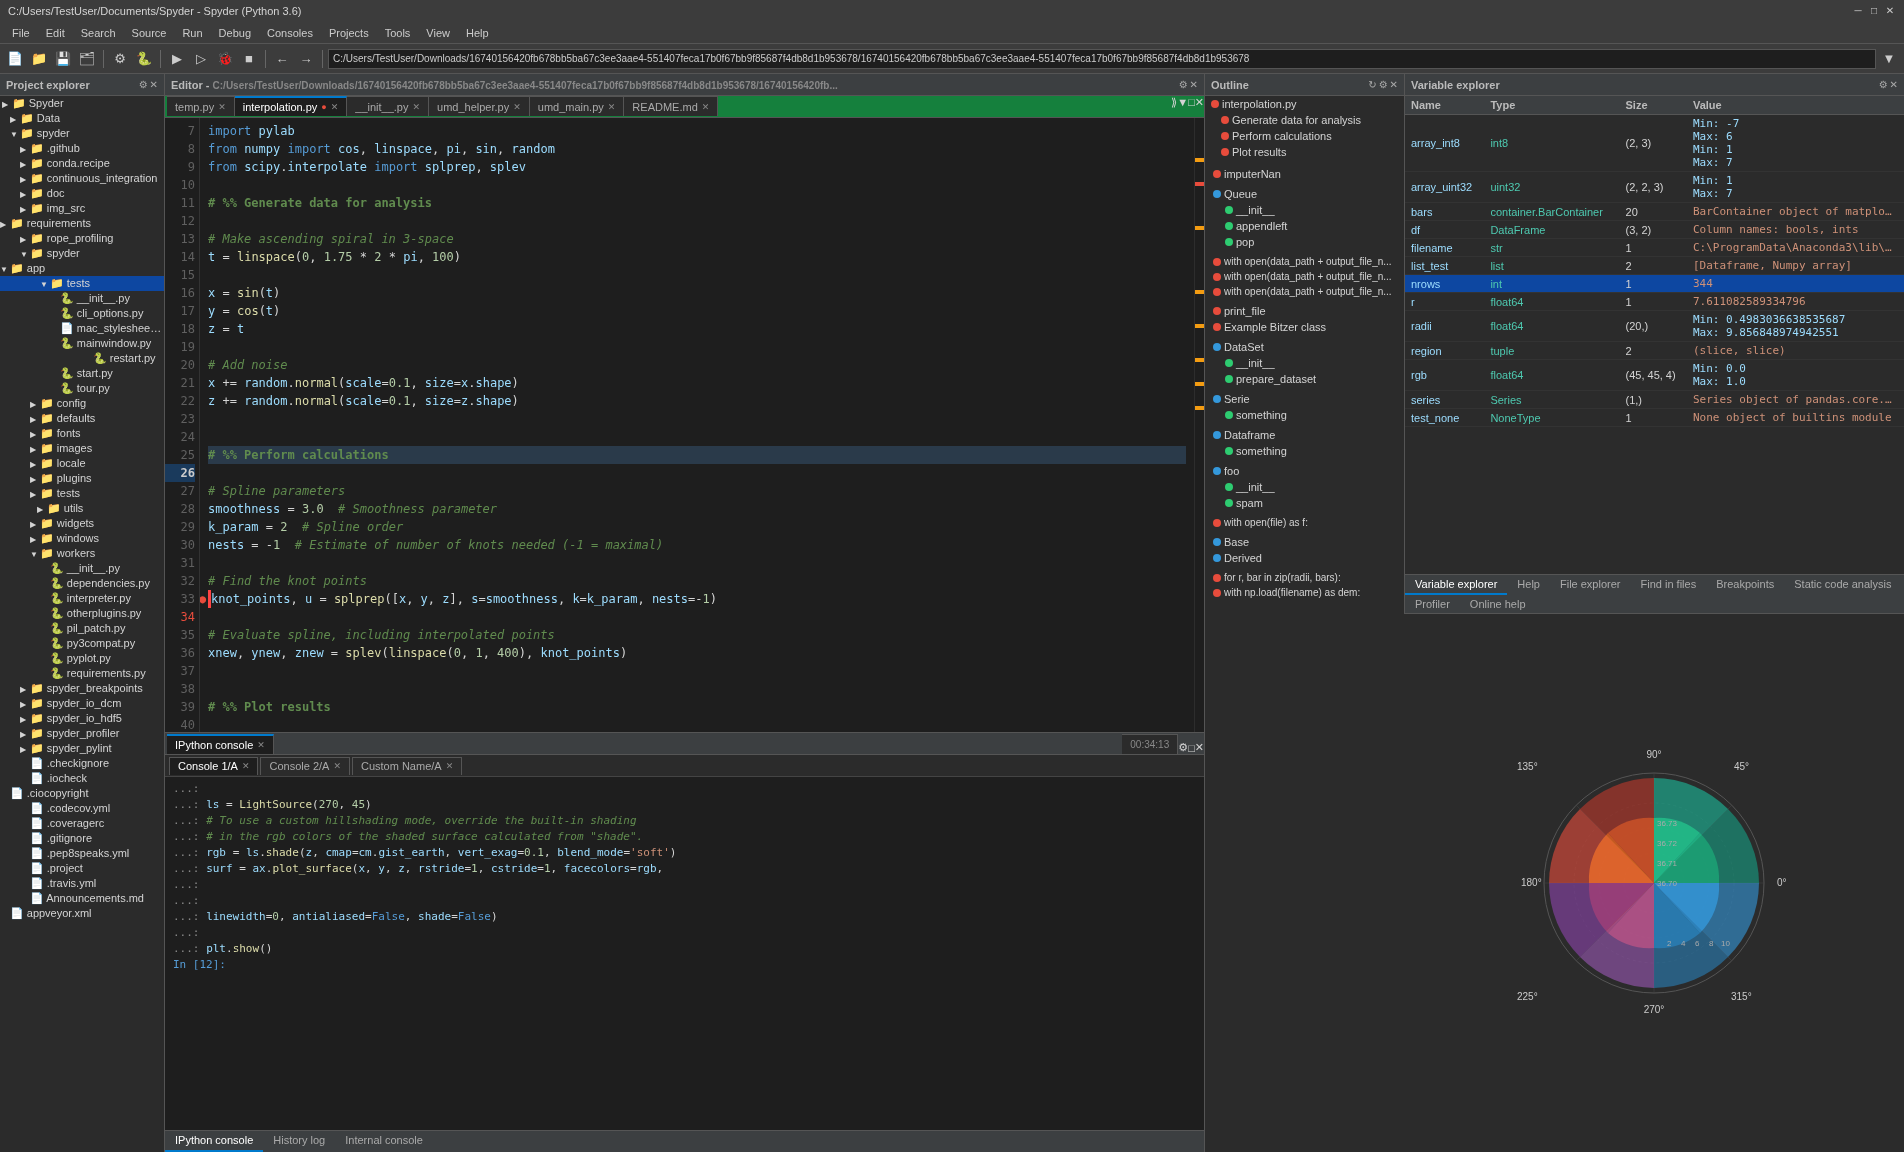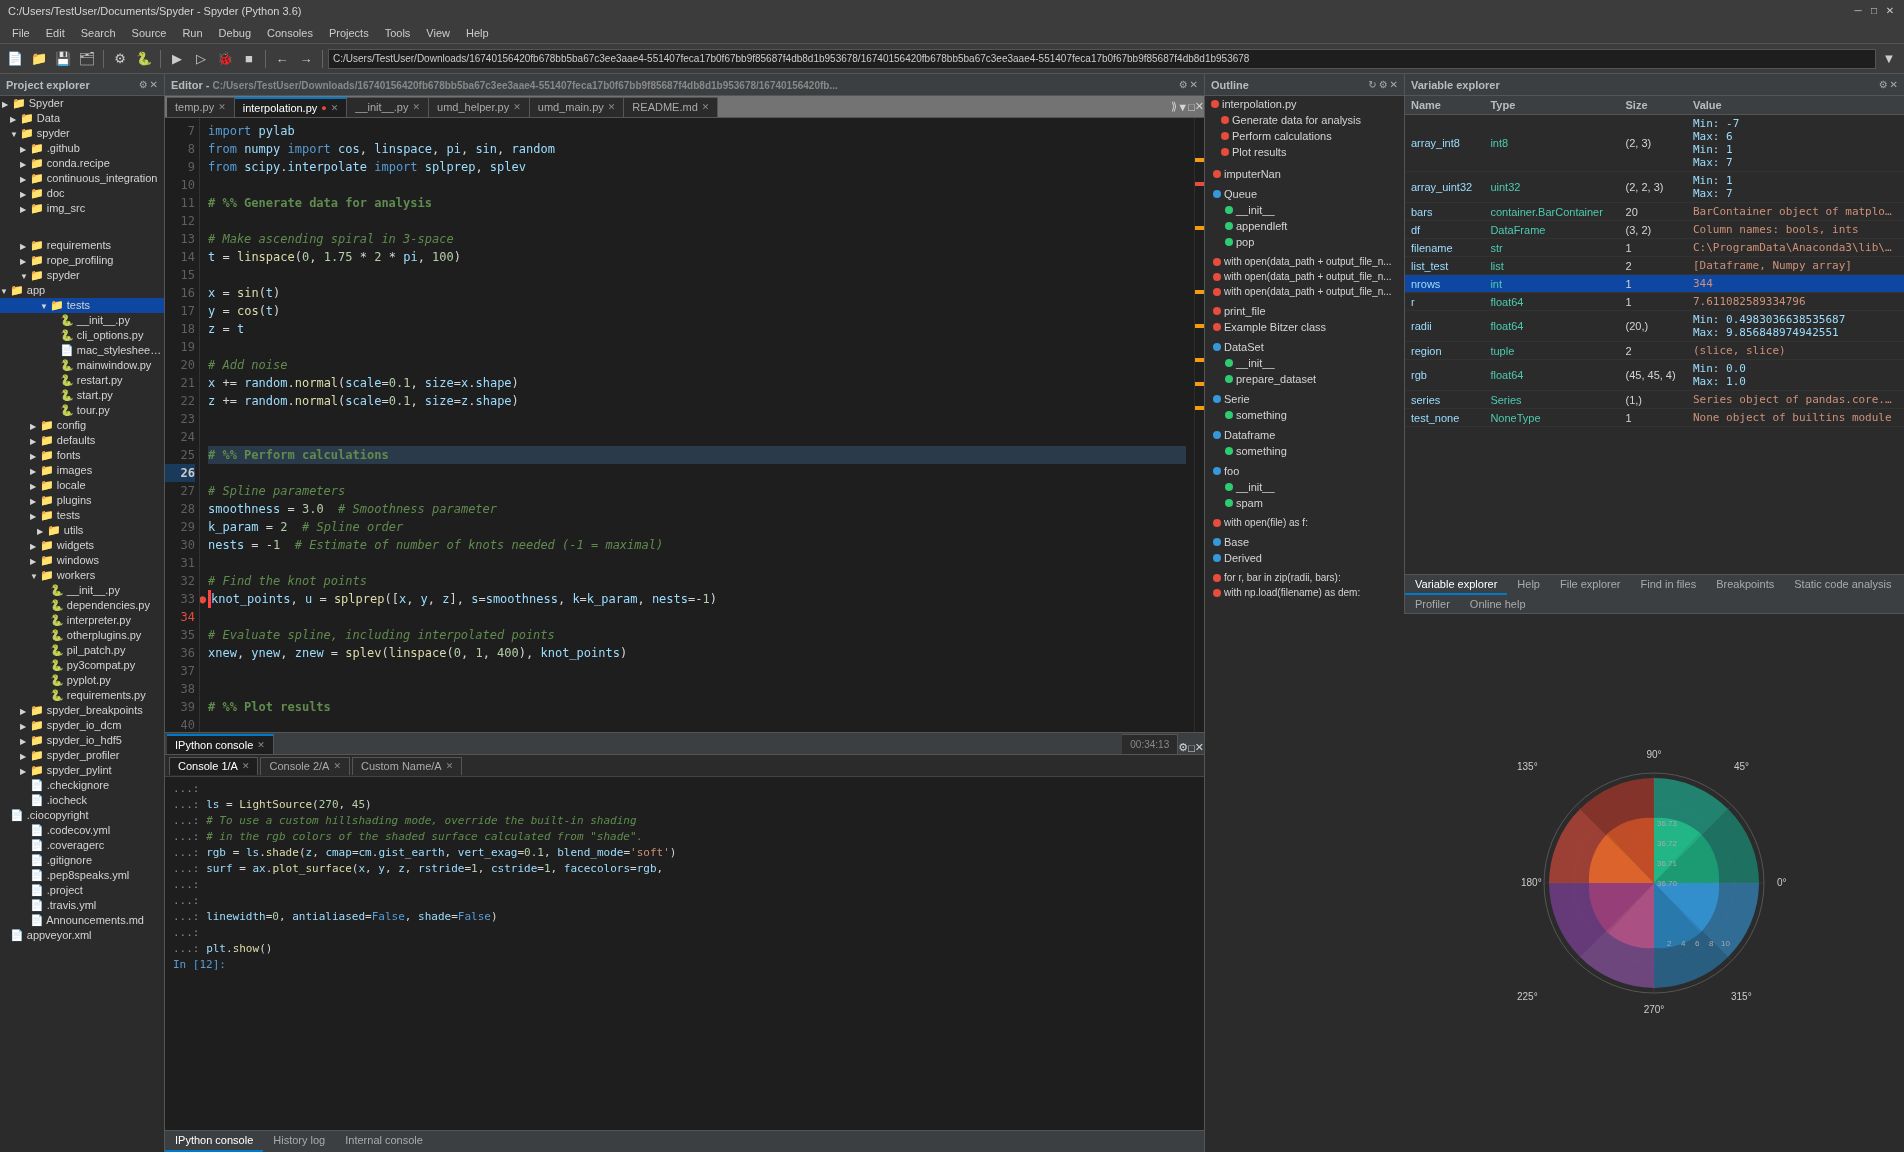--- a/index.html
+++ b/index.html
@@ -30,21 +30,21 @@
     .panel-header .panel-btns { display: flex; gap: 2px; }
     .panel-header .panel-btn { font-size: 10px; cursor: pointer; color: #aaa; }
 
     .tree-container { flex: 1; overflow-y: auto; overflow-x: hidden; font-size: 11px; }
     .tree-item { padding: 1px 0; cursor: pointer; white-space: nowrap; overflow: hidden; text-overflow: ellipsis; }
     .tree-item.selected { background: #0d47a1; }
     .tree-item .arrow { display: inline-block; width: 10px; font-size: 8px; }
 
     
     #editor-area { flex: 1; display: flex; flex-direction: column; min-width: 0; }
-    .tab-bar { background: #737373; display: flex; align-items: center; padding-left: 2px; border-bottom: 1px solid #555; height: 22px; overflow: hidden; }
+    .tab-bar { background: #15803d; display: flex; align-items: flex-start; padding-left: 2px; border-bottom: 1px solid #555; height: 22px; overflow: hidden; }
     .tab { padding: 2px 8px; font-size: 11px; color: #aaa; cursor: pointer; border-top: 1px solid #555; border-right: 1px solid #555; background: #2b2b2b; height: 20px; display: flex; align-items: center; gap: 4px; white-space: nowrap; }
     .tab.active { background: #1e1e1e; color: #fff; border-top: 2px solid #007acc; }
     .tab .close-tab { font-size: 9px; color: #888; cursor: pointer; }
 
     
     #editor-content { flex: 1; background: #1e1e1e; overflow: hidden; display: flex; }
     .line-numbers { width: 35px; background: #1e1e1e; color: #606060; font-family: 'Consolas', monospace; font-size: 12px; line-height: 18px; padding: 4px 4px 4px 0; text-align: right; border-right: 1px solid #333; overflow: hidden; }
     .code-area { flex: 1; font-family: 'Consolas', monospace; font-size: 12px; line-height: 18px; padding: 4px 8px; overflow: auto; color: #d4d4d4; }
     .code-line { white-space: pre; height: 18px; position: relative; }
     .code-line.current { background: #1a3a5c; }
@@ -181,21 +181,21 @@
       </div>
       <div class="tree-item" style="padding-left:20px;">
         <span class="arrow">▶</span><span>📁</span> continuous_integration
       </div>
       <div class="tree-item" style="padding-left:20px;">
         <span class="arrow">▶</span><span>📁</span> doc
       </div>
       <div class="tree-item" style="padding-left:20px;">
         <span class="arrow">▶</span><span>📁</span> img_src
       </div>
-      <div class="tree-item" style="padding-left:20px;margin-top:22px;">
+      <div class="tree-item" style="">
         <span class="arrow">▶</span><span>📁</span> requirements
       </div>
       <div class="tree-item" style="padding-left:20px;">
         <span class="arrow">▶</span><span>📁</span> rope_profiling
       </div>
       <div class="tree-item" style="padding-left:20px;">
         <span class="arrow">▼</span><span>📁</span> spyder
       </div>
       <div class="tree-item" style="">
         <span class="arrow">▼</span><span>📁</span> app
@@ -208,21 +208,21 @@
       </div>
       <div class="tree-item" style="padding-left:50px;">
         <span class="arrow"> </span><span>🐍</span> cli_options.py
       </div>
       <div class="tree-item" style="padding-left:50px;">
         <span class="arrow"> </span><span>📄</span> mac_stylesheet.qss
       </div>
       <div class="tree-item" style="padding-left:50px;">
         <span class="arrow"> </span><span>🐍</span> mainwindow.py
       </div>
-      <div class="tree-item" style="padding-left:50px;">
+      <div class="tree-item" style="padding-left:50px;margin-left:33px;">
         <span class="arrow"> </span><span>🐍</span> restart.py
       </div>
       <div class="tree-item" style="padding-left:50px;">
         <span class="arrow"> </span><span>🐍</span> start.py
       </div>
       <div class="tree-item" style="padding-left:50px;">
         <span class="arrow"> </span><span>🐍</span> tour.py
       </div>
       <div class="tree-item" style="padding-left:30px;">
         <span class="arrow">▶</span><span>📁</span> config

